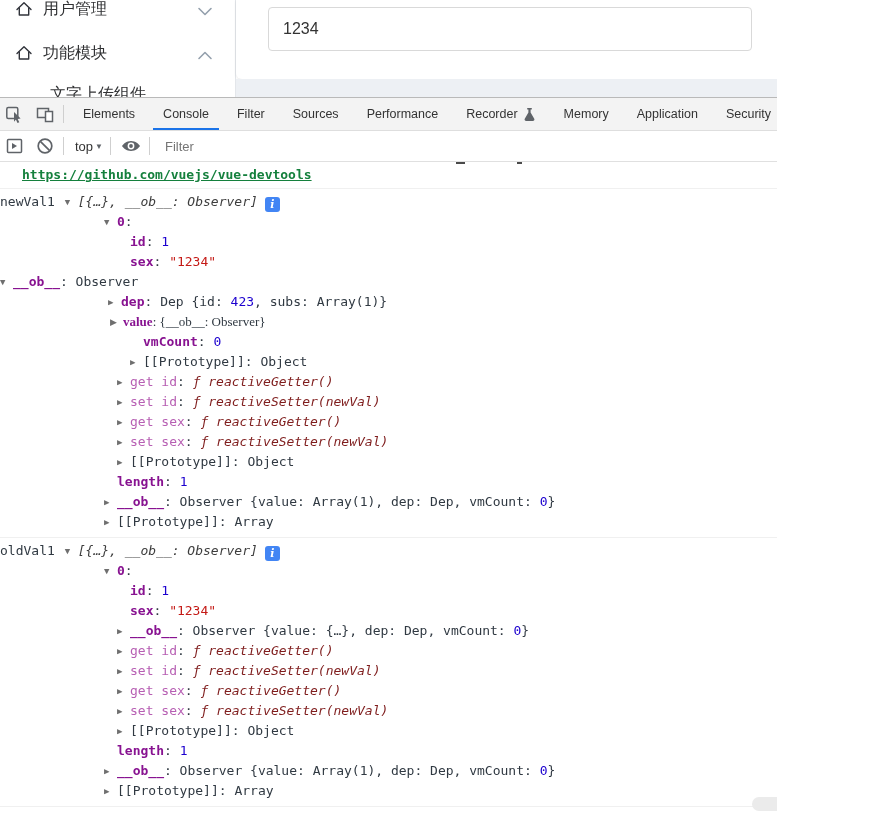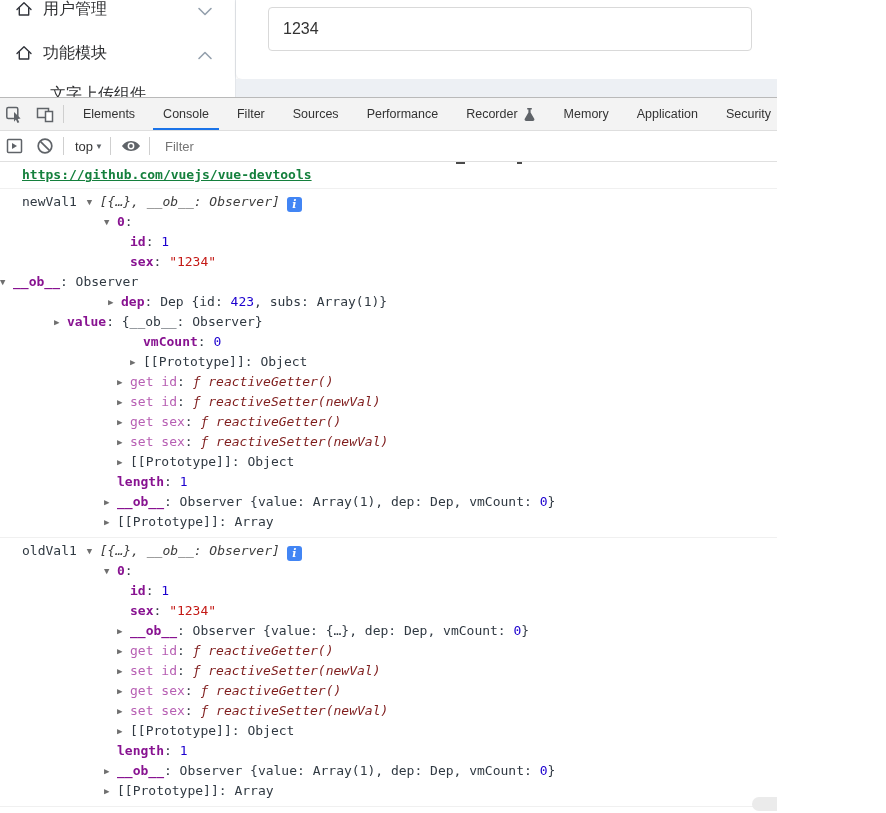--- a/index.html
+++ b/index.html
@@ -45,21 +45,21 @@
   .filter-input::placeholder { color:#757575; }
 
   
   .dt-console { flex:1 1 auto; overflow:hidden; position:relative; background:#fff;
                 font-family:"DejaVu Sans Mono","Liberation Mono",monospace; font-size:13px; color:#303942; }
   .frag { position:absolute; background:#4a4a4a; height:2px; }
   .link-row { padding:5px 0 6px 22px; border-bottom:1px solid #f0f0f0; }
   .clog-link { color:#15803d; text-decoration:underline; cursor:pointer;font-weight:bold; }
   .cmsg { padding:3px 0 5px; border-bottom:1px solid #f0f0f0; }
   .crow { height:20px; line-height:20px; white-space:pre; }
-  .crow.header { padding-left:22px; }
+  .crow.header { }
   .tk-label { color:#303942; margin-right:10px; }
   .tw { display:inline-block; width:13px; font-size:9px; color:#6f6f6f; cursor:pointer; vertical-align:1px; }
   .tk-prev { font-style:italic; color:#3d3d3d; }
   .tk-key { color:#881391; font-weight:bold; }
   .tk-num { color:#1c00cf; }
   .tk-str { color:#c41a16; }
   .tk-plain { color:#303942; }
   .tk-fn { font-style:italic; color:#7f1d1d; }
   .tk-acc { color:#b75fb3; }
   .ibadge { display:inline-block; width:15px; height:15px; background:#4285f4; color:#fff; border-radius:3px;
@@ -196,21 +196,21 @@
         <a class="clog-link">https://github.com/vuejs/vue-devtools</a>
       </div>
       <div id="cmsgs">
           <div class="cmsg">
             <div class="crow header"><span class="tk-label">newVal1</span><span class="tw">▼</span><span class="tk-prev">[{…}, __ob__: Observer]</span><span class="ibadge">i</span></div>
             <div class="crow" style="padding-left: 104px;"><span class="tw">▼</span><span class="tk-key">0</span><span class="tk-plain">:</span></div>
             <div class="crow" style="padding-left: 117px;"><span class="tw"></span><span class="tk-key">id</span><span class="tk-plain">: </span><span class="tk-num">1</span></div>
             <div class="crow" style="padding-left: 117px;"><span class="tw"></span><span class="tk-key">sex</span><span class="tk-plain">: </span><span class="tk-str">"1234"</span></div>
             <div class="crow" style=""><span class="tw">▼</span><span class="tk-key">__ob__</span><span class="tk-plain">: Observer</span></div>
             <div class="crow" style="padding-left: 108px;"><span class="tw">▶</span><span class="tk-key">dep</span><span class="tk-plain">: Dep {id: </span><span class="tk-num">423</span><span class="tk-plain">, subs: Array(1)}</span></div>
-            <div class="crow" style="padding-left: 54px;"><span class="tw">▶</span><span class="tk-key">value</span><span class="tk-plain">: {__ob__: Observer}</span></div>
+            <div class="crow" style="padding-left: 110px; font-family: Liberation Serif, serif;"><span class="tw">▶</span><span class="tk-key">value</span><span class="tk-plain">: {__ob__: Observer}</span></div>
             <div class="crow" style="padding-left: 130px;"><span class="tw"></span><span class="tk-key">vmCount</span><span class="tk-plain">: </span><span class="tk-num">0</span></div>
             <div class="crow" style="padding-left: 130px;"><span class="tw">▶</span><span class="tk-plain">[[Prototype]]: Object</span></div>
             <div class="crow" style="padding-left: 117px;"><span class="tw">▶</span><span class="tk-acc">get id</span><span class="tk-plain">: </span><span class="tk-fn">ƒ reactiveGetter()</span></div>
             <div class="crow" style="padding-left: 117px;"><span class="tw">▶</span><span class="tk-acc">set id</span><span class="tk-plain">: </span><span class="tk-fn">ƒ reactiveSetter(newVal)</span></div>
             <div class="crow" style="padding-left: 117px;"><span class="tw">▶</span><span class="tk-acc">get sex</span><span class="tk-plain">: </span><span class="tk-fn">ƒ reactiveGetter()</span></div>
             <div class="crow" style="padding-left: 117px;"><span class="tw">▶</span><span class="tk-acc">set sex</span><span class="tk-plain">: </span><span class="tk-fn">ƒ reactiveSetter(newVal)</span></div>
             <div class="crow" style="padding-left: 117px;"><span class="tw">▶</span><span class="tk-plain">[[Prototype]]: Object</span></div>
             <div class="crow" style="padding-left: 104px;"><span class="tw"></span><span class="tk-key">length</span><span class="tk-plain">: </span><span class="tk-num">1</span></div>
             <div class="crow" style="padding-left: 104px;"><span class="tw">▶</span><span class="tk-key">__ob__</span><span class="tk-plain">: Observer {value: Array(1), dep: Dep, vmCount: </span><span class="tk-num">0</span><span class="tk-plain">}</span></div>
             <div class="crow" style="padding-left: 104px;"><span class="tw">▶</span><span class="tk-plain">[[Prototype]]: Array</span></div>

